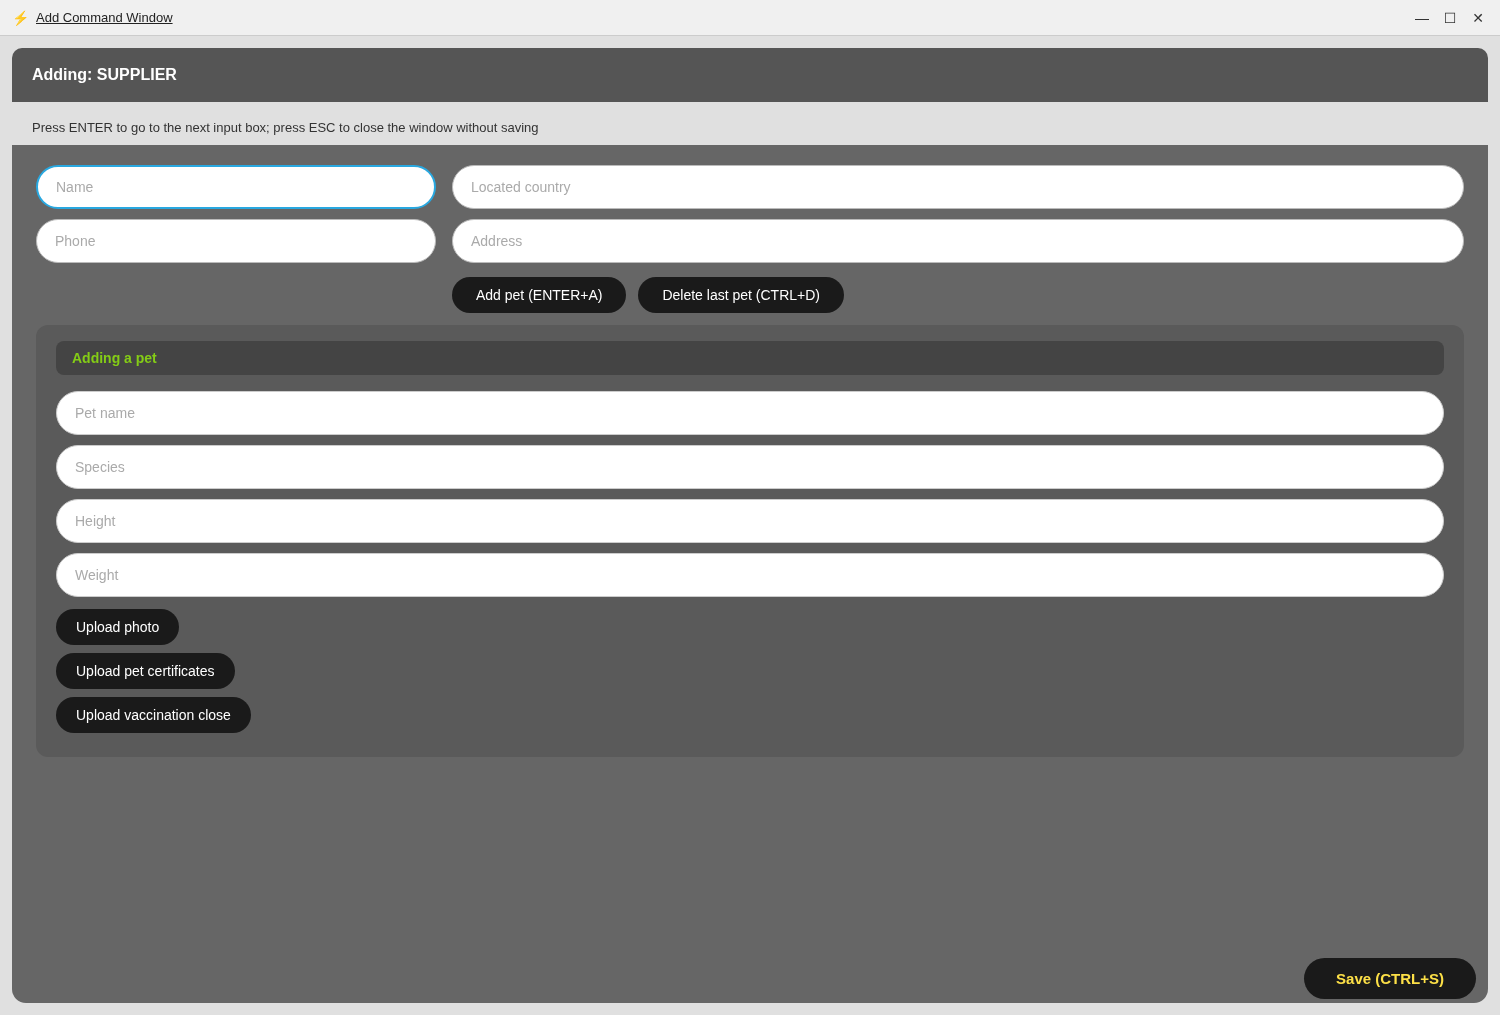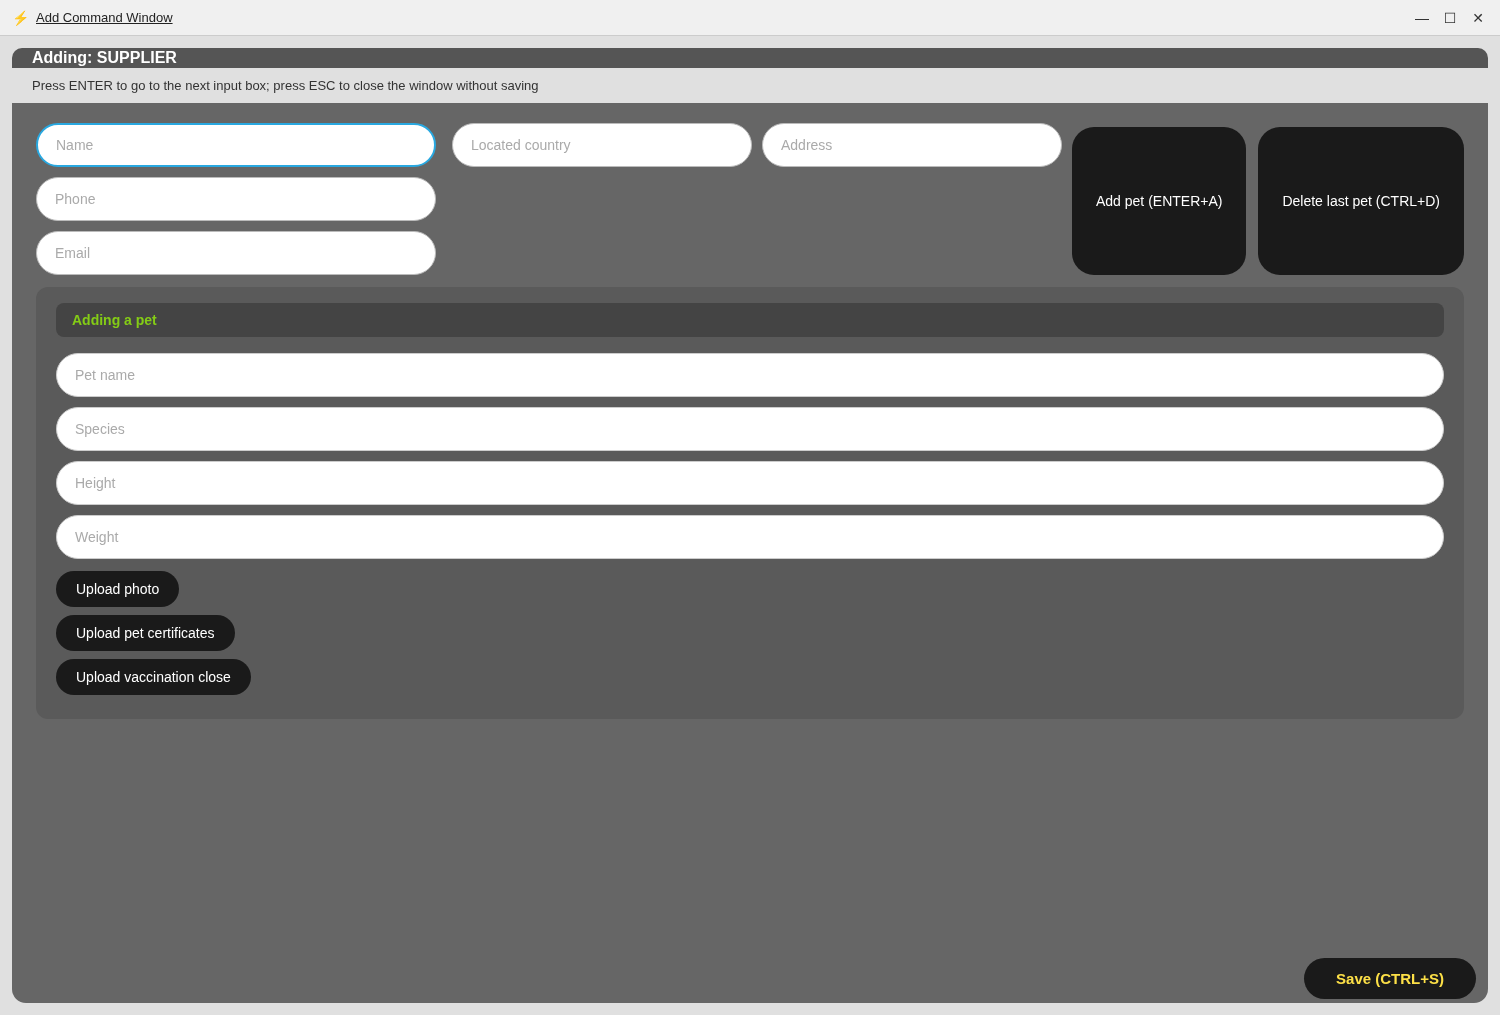--- a/index.html
+++ b/index.html
@@ -70,23 +70,23 @@
       left: 0;
       right: 0;
       bottom: 0;
       background: #e0e0e0;
       display: flex;
       flex-direction: column;
     }
 
     .window-header {
       background: #555555;
-      padding: 1px 20px;
+      padding: 18px 20px;
       border-radius: 10px 10px 0 0;
-      margin: 12px 12px 0 12px;
+      margin: 12px 12px 8px 12px;
     }
 
     .window-header-title {
       color: #ffffff;
       font-size: 16px;
       font-weight: 600;
     }
 
     .instruction-bar {
       background: #e8e8e8;
@@ -116,21 +116,21 @@
     .top-fields-left {
       display: flex;
       flex-direction: column;
       gap: 10px;
       flex: 0 0 400px;
     }
 
     .top-fields-right {
       flex: 1;
       display: flex;
-      flex-direction: row;
+      flex-direction: column;
       gap: 10px;
     }
 
     .form-input {
       width: 100%;
       height: 44px;
       border-radius: 22px;
       border: 1.5px solid #bbb;
       background: #ffffff;
       padding: 0 18px;
@@ -289,21 +289,20 @@
     <span>Press ENTER to go to the next input box; press ESC to close the window without saving</span>
   </div>
 
   <div class="main-form-area">
 
     <div class="top-fields">
 
       <div class="top-fields-left">
         <input class="form-input focused" type="text" placeholder="Name" style="">
         <input class="form-input" type="text" placeholder="Phone" style="">
-        <input class="form-input" type="text" placeholder="Email" style="">
       </div>
 
       <div class="top-fields-right">
         <input class="form-input" type="text" placeholder="Located country" style="">
         <input class="form-input address-input" type="text" placeholder="Address" style="">
 
         <div class="buttons-row">
           <button class="action-btn">Add pet (ENTER+A)</button>
           <button class="action-btn">Delete last pet (CTRL+D)</button>
         </div>

